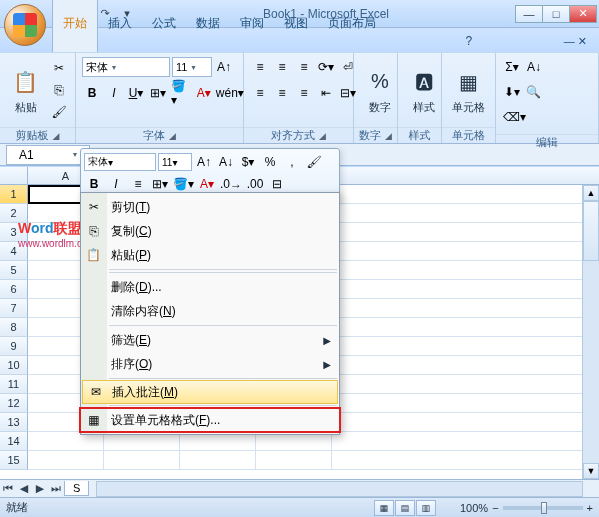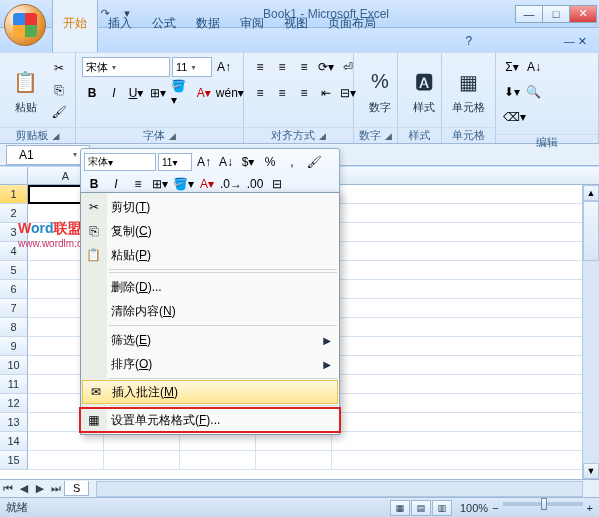--- a/index.html
+++ b/index.html
@@ -81,21 +81,21 @@
 
 
 .sheet-bar { position: absolute; left: 0; right: 0; bottom: 20px; height: 18px; background: #e6f0fb; border-top: 1px solid #9db8d8; display: flex; align-items: center; font-size: 11px; }
 .nav-btn { width: 16px; height: 16px; display: flex; align-items: center; justify-content: center; color: #345; cursor: pointer; }
 .sheet-tab { padding: 1px 8px; background: #fff; border: 1px solid #9db8d8; border-top: none; margin-right: -1px; cursor: pointer; }
 .hscroll { flex: 1; height: 16px; background: #d8e6f5; margin: 0 16px 0 8px; border: 1px solid #b0c8e0; }
 
 .status-bar { position: absolute; left: 0; right: 0; bottom: 0; height: 20px; background: linear-gradient(#dce9f8,#c8dcf2); border-top: 1px solid #9db8d8; display: flex; align-items: center; font-size: 11px; color: #234; padding: 0 6px; }
 .view-btns { margin-left: auto; display: flex; gap: 1px; }
 .view-btn { width: 20px; height: 16px; background: linear-gradient(#f5faff,#d6e8ff); border: 1px solid #9bb8d8; cursor: pointer; display: flex; align-items: center; justify-content: center; font-size: 9px; }
-.zoom { display: flex; align-items: flex-start; gap: 4px; margin-left: 8px; }
+.zoom { display: flex; align-items: center; gap: 4px; margin-left: 24px; }
 .zoom-track { width: 80px; height: 4px; background: #b0c8e0; position: relative; }
 .zoom-thumb { position: absolute; left: 38px; top: -4px; width: 6px; height: 12px; background: linear-gradient(#f5faff,#c8dcf2); border: 1px solid #789; }
 .scroll-v { position: absolute; right: 0; top: 185px; bottom: 38px; width: 17px; background: #d8e6f5; border-left: 1px solid #b0c8e0; }
 .sv-btn { height: 16px; display: flex; align-items: center; justify-content: center; font-size: 9px; background: linear-gradient(#f0f6fd,#d6e6f6); border: 1px solid #b0c8e0; }
 .sv-thumb { height: 60px; background: linear-gradient(#f0f6fd,#d6e6f6); border: 1px solid #b0c8e0; }
 </style>
 </head>
 <body>
 
 <div class="titlebar">

